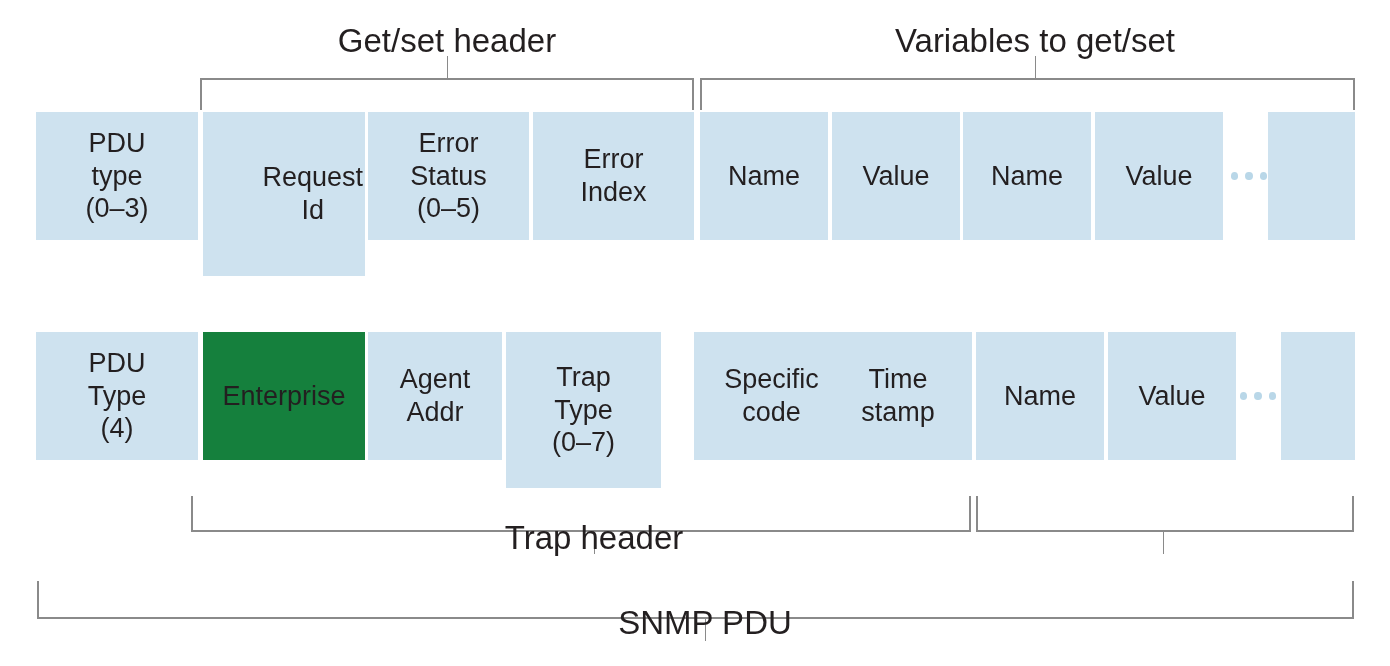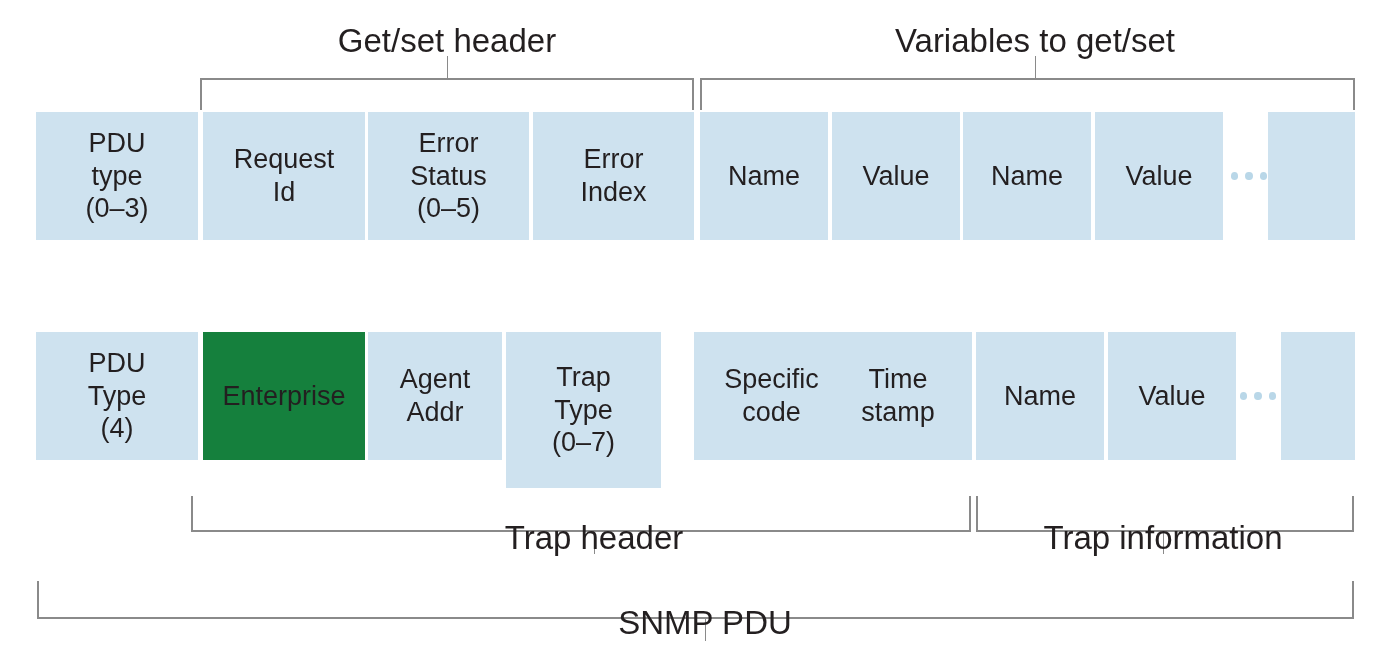--- a/index.html
+++ b/index.html
@@ -87,21 +87,21 @@
 </head>
 <body>
 
 <div id="diagram">
     <div class="pdu-row" title="Get/Set PDU" style="position: absolute; left: 0px; top: 0px; width: 100%; height: 100%;">
       <div class="field-box" style="left: 36px; top: 112px; width: 162px; height: 128px; background: rgb(206, 226, 239); color: rgb(35, 31, 32);">
         <span class="lbl">PDU
 type
 (0–3)</span>
       </div>
-      <div class="field-box" style="left: 203px; top: 112px; width: 162px; height: 128px; background: rgb(206, 226, 239); color: rgb(35, 31, 32);">
+      <div class="field-box" style="left: 203px; top: 112px; width: 162px; height: 164px; background: rgb(206, 226, 239); color: rgb(35, 31, 32); justify-content: flex-end;">
         <span class="lbl">Request
 Id</span>
       </div>
       <div class="field-box" style="left: 368px; top: 112px; width: 161px; height: 128px; background: rgb(206, 226, 239); color: rgb(35, 31, 32);">
         <span class="lbl">Error
 Status
 (0–5)</span>
       </div>
       <div class="field-box" style="left: 533px; top: 112px; width: 161px; height: 128px; background: rgb(206, 226, 239); color: rgb(35, 31, 32);">
         <span class="lbl">Error
@@ -185,21 +185,20 @@
       <div class="leg" style="background: rgb(138, 138, 138); left: 778px; top: 0px; height: 34px;"></div>
       <div class="stem" style="background: rgb(138, 138, 138); left: 403px; height: 22px; top: 36px;"></div>
     </div>
     <div class="bracket-label" style="left: 594px; top: 519px; color: rgb(35, 31, 32);">Trap header</div>
     <div class="bracket" style="left: 976px; width: 378px; top: 496px; height: 36px;">
       <div class="span-line" style="background: rgb(138, 138, 138); top: 34px;"></div>
       <div class="leg" style="background: rgb(138, 138, 138); left: 0px; top: 0px; height: 34px;"></div>
       <div class="leg" style="background: rgb(138, 138, 138); left: 376px; top: 0px; height: 34px;"></div>
       <div class="stem" style="background: rgb(138, 138, 138); left: 187px; height: 22px; top: 36px;"></div>
     </div>
-    <div class="bracket-label" style="left: 1163px; top: 519px; color: rgb(35, 31, 32);">Trap information</div>
     <div class="bracket" style="left: 37px; width: 1317px; top: 581px; height: 38px;">
       <div class="span-line" style="background: rgb(138, 138, 138); top: 36px;"></div>
       <div class="leg" style="background: rgb(138, 138, 138); left: 0px; top: 0px; height: 36px;"></div>
       <div class="leg" style="background: rgb(138, 138, 138); left: 1315px; top: 0px; height: 36px;"></div>
       <div class="stem" style="background: rgb(138, 138, 138); left: 668px; height: 22px; top: 38px;"></div>
     </div>
     <div class="bracket-label" style="left: 705px; top: 604px; color: rgb(35, 31, 32);">SNMP PDU</div>
   </div>
 
 </body></html>

